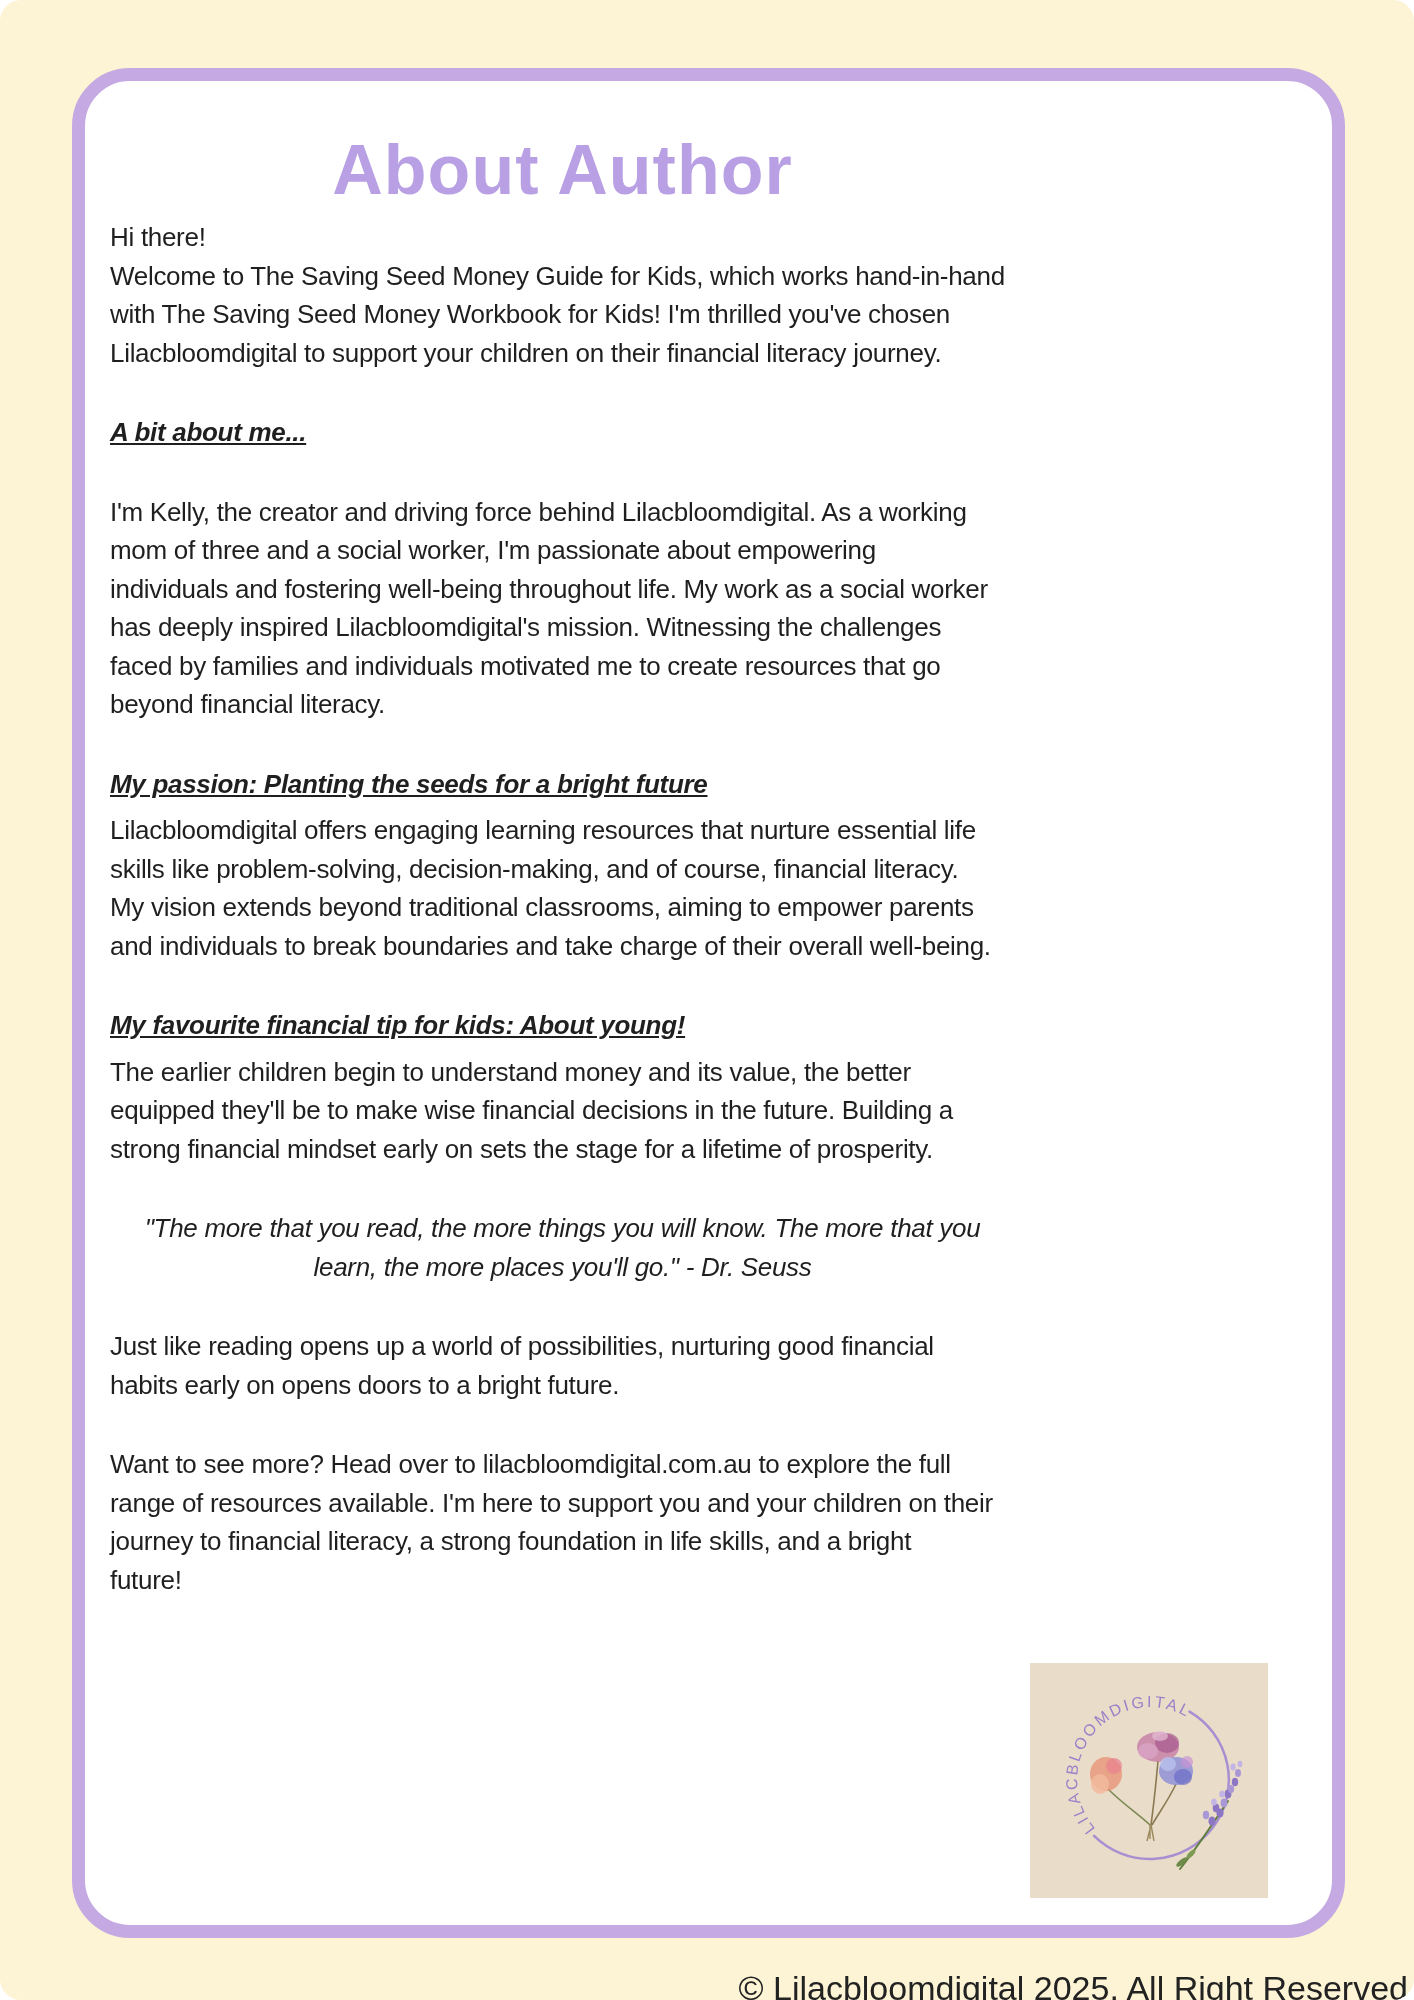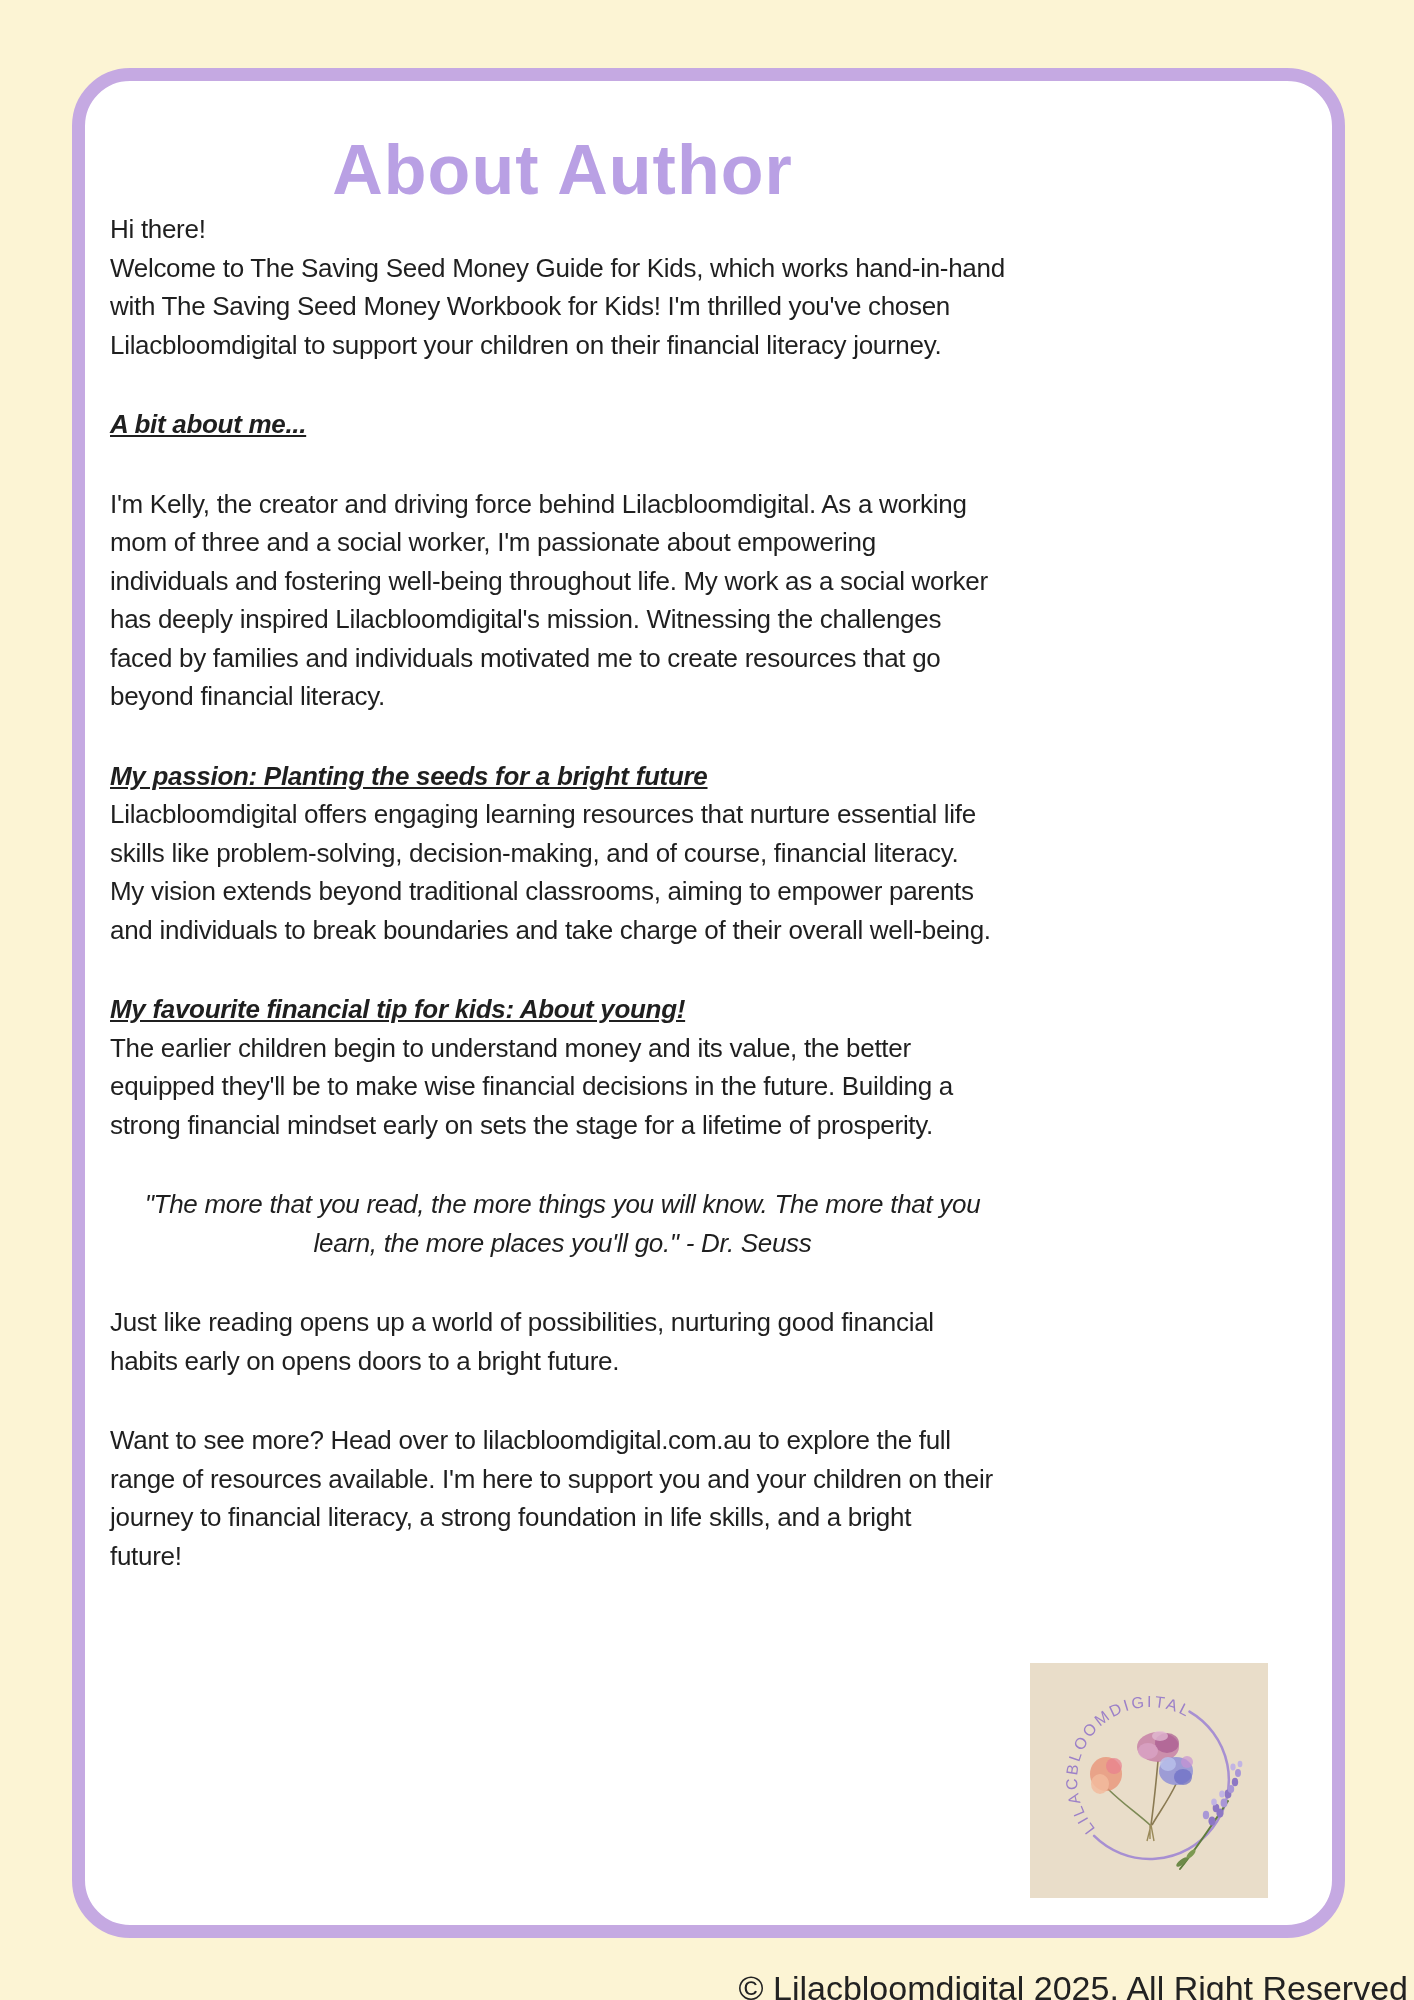--- a/index.html
+++ b/index.html
@@ -1,25 +1,25 @@
 <!DOCTYPE html>
 <html><head>
 <meta charset="utf-8">
 <title>About Author</title>
 <style>
   html,body{margin:0;padding:0;}
   .page{position:relative;width:1414px;height:2000px;background:#fcf4d4;overflow:hidden;
-        font-family:"Liberation Sans",sans-serif;color:#1f1f1f;}
+        font-family:"Liberation Sans",sans-serif;color:#1f1f1f;border-radius:21px;}
   .card{position:absolute;left:72px;top:68px;width:1247px;height:1844px;background:#ffffff;
         border:13px solid #c5a9e2;border-radius:58px;}
   .title{position:absolute;left:110px;top:132px;width:905px;text-align:center;
          font-size:70px;font-weight:bold;letter-spacing:1px;color:#b9a0e4;line-height:1.1;}
   .body{position:absolute;left:110px;top:210px;width:905px;font-size:26px;line-height:38.5px;
         letter-spacing:-0.3px;}
-  .blk{margin:0 0 41px 0;white-space:pre;}
+  .blk{margin:8px 0 41px 0;white-space:pre;}
   .tight{margin-bottom:0;}
   .hd{font-weight:bold;font-style:italic;text-decoration:underline;}
   .quote{font-style:italic;text-align:center;}
   .pagenum{position:absolute;left:110px;top:1944px;width:905px;text-align:center;font-size:26px;color:#222;}
   .copyright{position:absolute;right:6px;top:1969px;font-size:34px;color:#222;}
   .logo{position:absolute;left:1030px;top:1663px;width:238px;height:235px;}
 </style>
 </head>
 <body>
 

